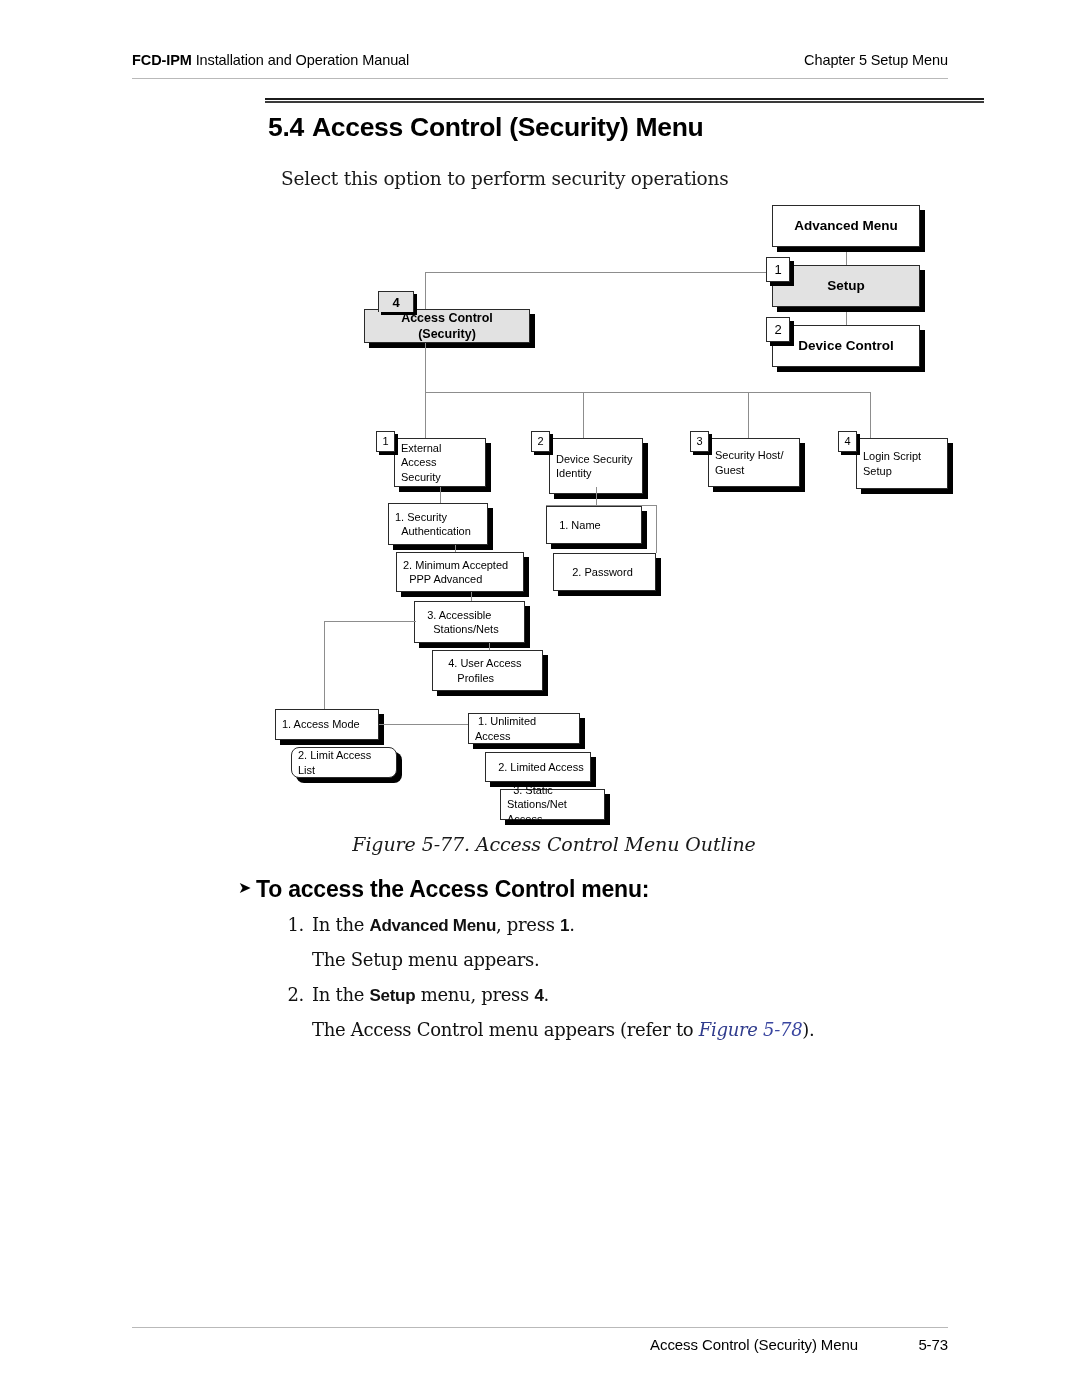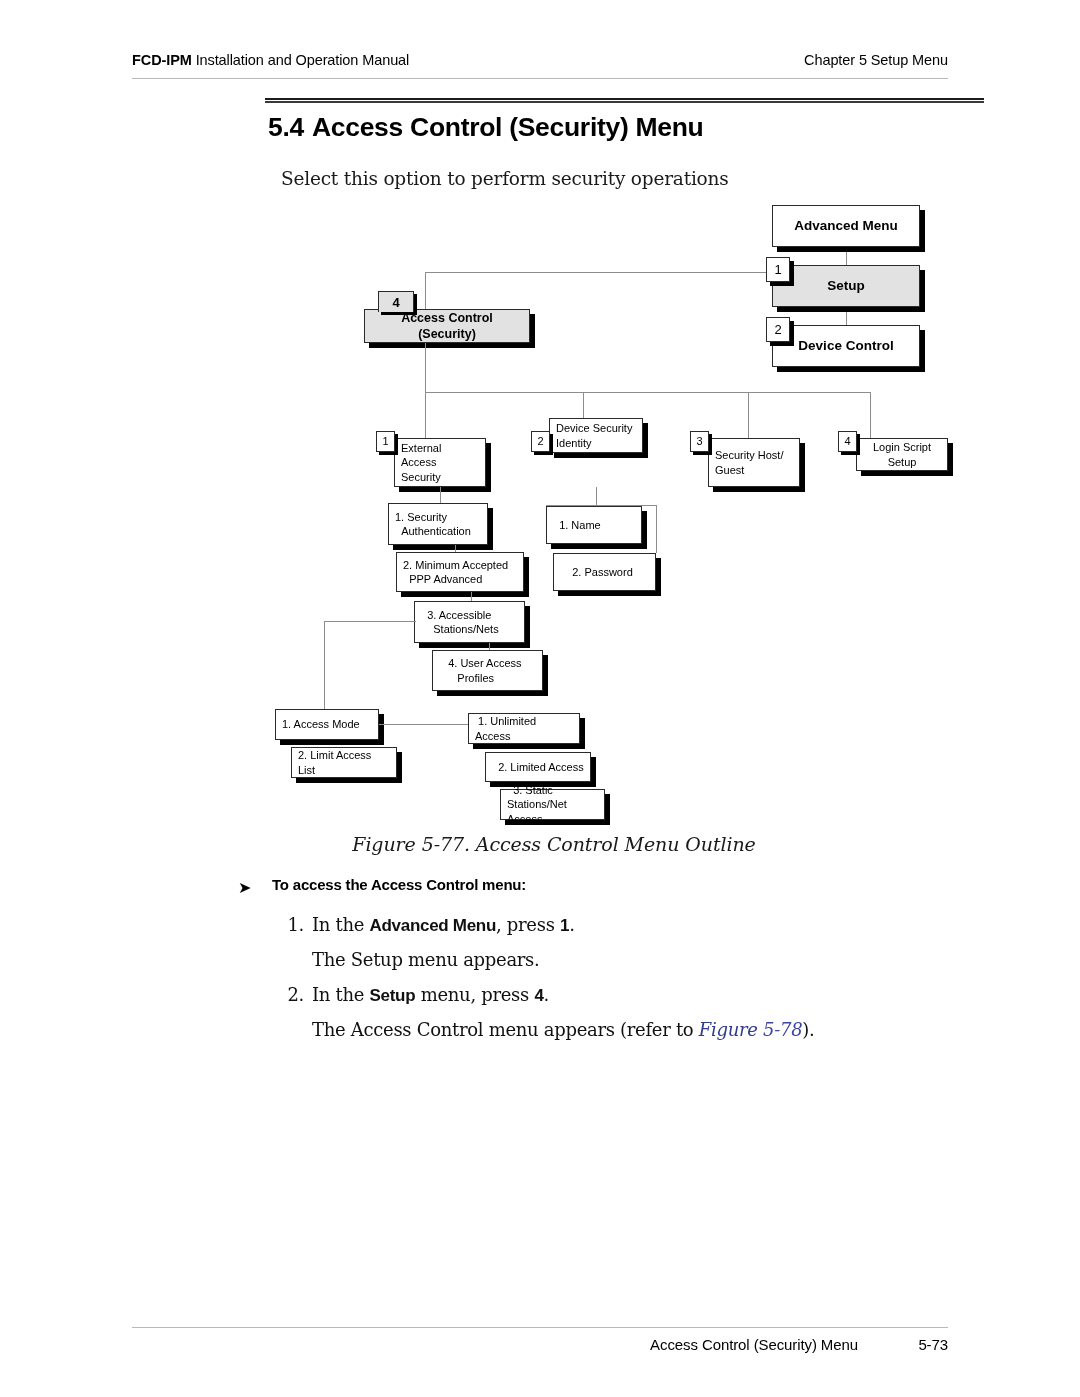--- a/index.html
+++ b/index.html
@@ -153,23 +153,23 @@
   .arrow-glyph {
     position: absolute;
     left: 238px;
     top: 4px;
     font-size: 16px;
     line-height: 1;
     color: #000;
   }
   .proc-head {
     position: absolute;
-    left: 272px;
+    left: 256px;
     top: 0px;
-    font-size: 15px;
+    font-size: 23px;
     font-weight: 700;
     letter-spacing: -0.2px;
     white-space: nowrap;
   }
   .step {
     position: absolute;
     font-family: "DejaVu Serif", serif;
     font-size: 18px;
     color: #111;
     white-space: nowrap;
@@ -278,41 +278,41 @@
   <div class="nbox" style="left:394px; top:438px; width:92px; height:49px;">
     <span class="txt">
       <span>External Access</span><br>
       <span>Security</span>
     </span>
   </div>
 
   <div class="badge small" style="left:531px; top:431px; width:19px; height:21px; box-shadow:3px 3px 0 0 #000;">
     <span>2</span>
   </div>
-  <div class="nbox" style="left:549px; top:418px; width:94px; height:35px;">
+  <div class="nbox" style="left:549px; top:438px; width:94px; height:56px;">
     <span class="txt">
       <span>Device Security</span><br>
       <span>Identity</span>
     </span>
   </div>
 
   <div class="badge small" style="left:690px; top:431px; width:19px; height:21px; box-shadow:3px 3px 0 0 #000;">
     <span>3</span>
   </div>
   <div class="nbox" style="left:708px; top:438px; width:92px; height:49px;">
     <span class="txt">
       <span>Security Host/</span><br>
       <span>Guest</span>
     </span>
   </div>
 
   <div class="badge small" style="left:838px; top:431px; width:19px; height:21px; box-shadow:3px 3px 0 0 #000;">
     <span>4</span>
   </div>
-  <div class="nbox" style="left:856px; top:438px; width:92px; height:33px;text-align:center;">
+  <div class="nbox" style="left:856px; top:438px; width:92px; height:51px;">
     <span class="txt">
       <span>Login Script</span><br>
       <span>Setup</span>
     </span>
   </div>
 
   <div class="ln v" style="left:440px; top:487px; height:16px;"></div>
   <div class="nbox" style="left:388px; top:503px; width:100px; height:42px;">
     <span class="txt">
       <span>1. Security</span><br>
@@ -354,21 +354,21 @@
     <span class="txt">&nbsp;&nbsp;<span>1. Name</span></span>
   </div>
   <div class="ln v" style="left:656px; top:505px; height:48px;"></div>
   <div class="nbox" style="left:553px; top:553px; width:103px; height:38px;">
     <span class="txt">&nbsp;&nbsp;&nbsp;&nbsp;<span>2. Password</span></span>
   </div>
 
   <div class="nbox" style="left:275px; top:709px; width:104px; height:31px;">
     <span class="txt"><span>1. Access Mode</span></span>
   </div>
-  <div class="nbox" style="left:291px; top:747px; width:106px; height:31px;">
+  <div class="nbox" style="left:291px; top:747px; width:106px; height:31px;border-radius:8px;">
     <span class="txt"><span>2. Limit Access List</span></span>
   </div>
 
   <div class="ln h" style="left:379px; top:724px; width:89px;"></div>
 
   <div class="nbox" style="left:468px; top:713px; width:112px; height:31px;">
     <span class="txt">&nbsp;<span>1. Unlimited Access</span></span>
   </div>
   <div class="nbox" style="left:485px; top:752px; width:106px; height:30px;">
     <span class="txt">&nbsp;&nbsp;<span>2. Limited Access</span></span>

